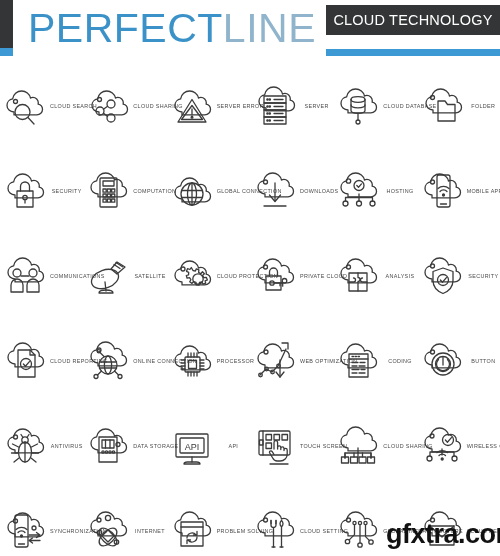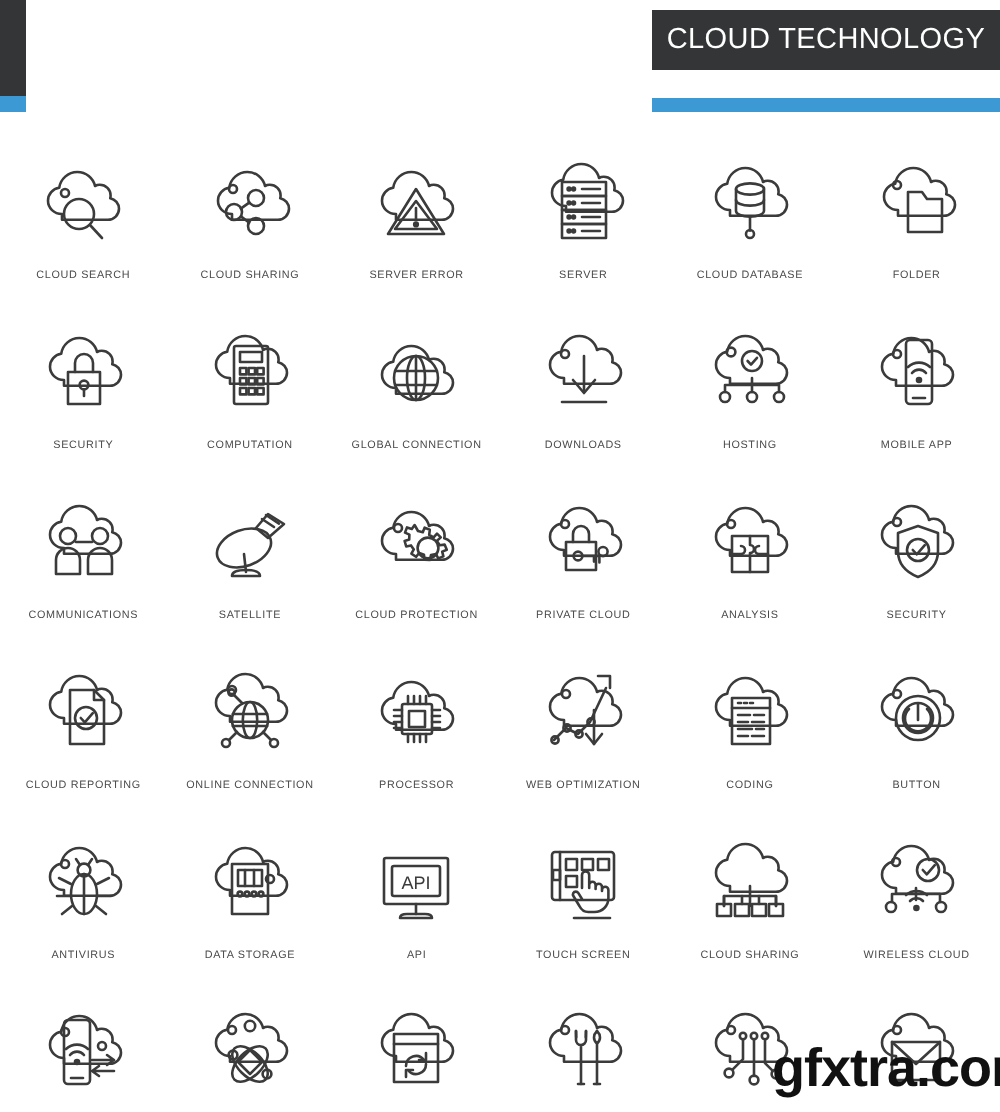--- a/index.html
+++ b/index.html
@@ -87,23 +87,23 @@
     width: 500px;
     display: flex;
     flex-wrap: wrap;
     padding-top: 4px;
     box-sizing: border-box;
   }
   .icon-cell {
     width: 83.33px;
     height: 85px;
     display: flex;
-    flex-direction: column;
+    flex-direction: row;
     align-items: center;
-    justify-content: center;
+    justify-content: space-between;
     box-sizing: border-box;
   }
   .icon-art {
     width: 58px;
     height: 60px;
     display: flex;
     align-items: center;
     justify-content: center;
     margin-top: 4px;
   }
@@ -135,20 +135,23 @@
     white-space: nowrap;
   }
 </style>
 </head>
 <body>
 
 <div class="header">
   <div class="brand-bar"></div>
   <div class="brand-bar-accent"></div>
 
+  <div class="brand-wordmark">
+    <span class="brand-perfect">PERFECT</span><span class="brand-line">LINE</span>
+  </div>
 
   <div class="tag-block">
     <div class="tag-block-text">CLOUD TECHNOLOGY</div>
   </div>
   <div class="tag-block-accent"></div>
 </div>
 
 <div class="icon-grid">
 
   <div class="icon-cell">

